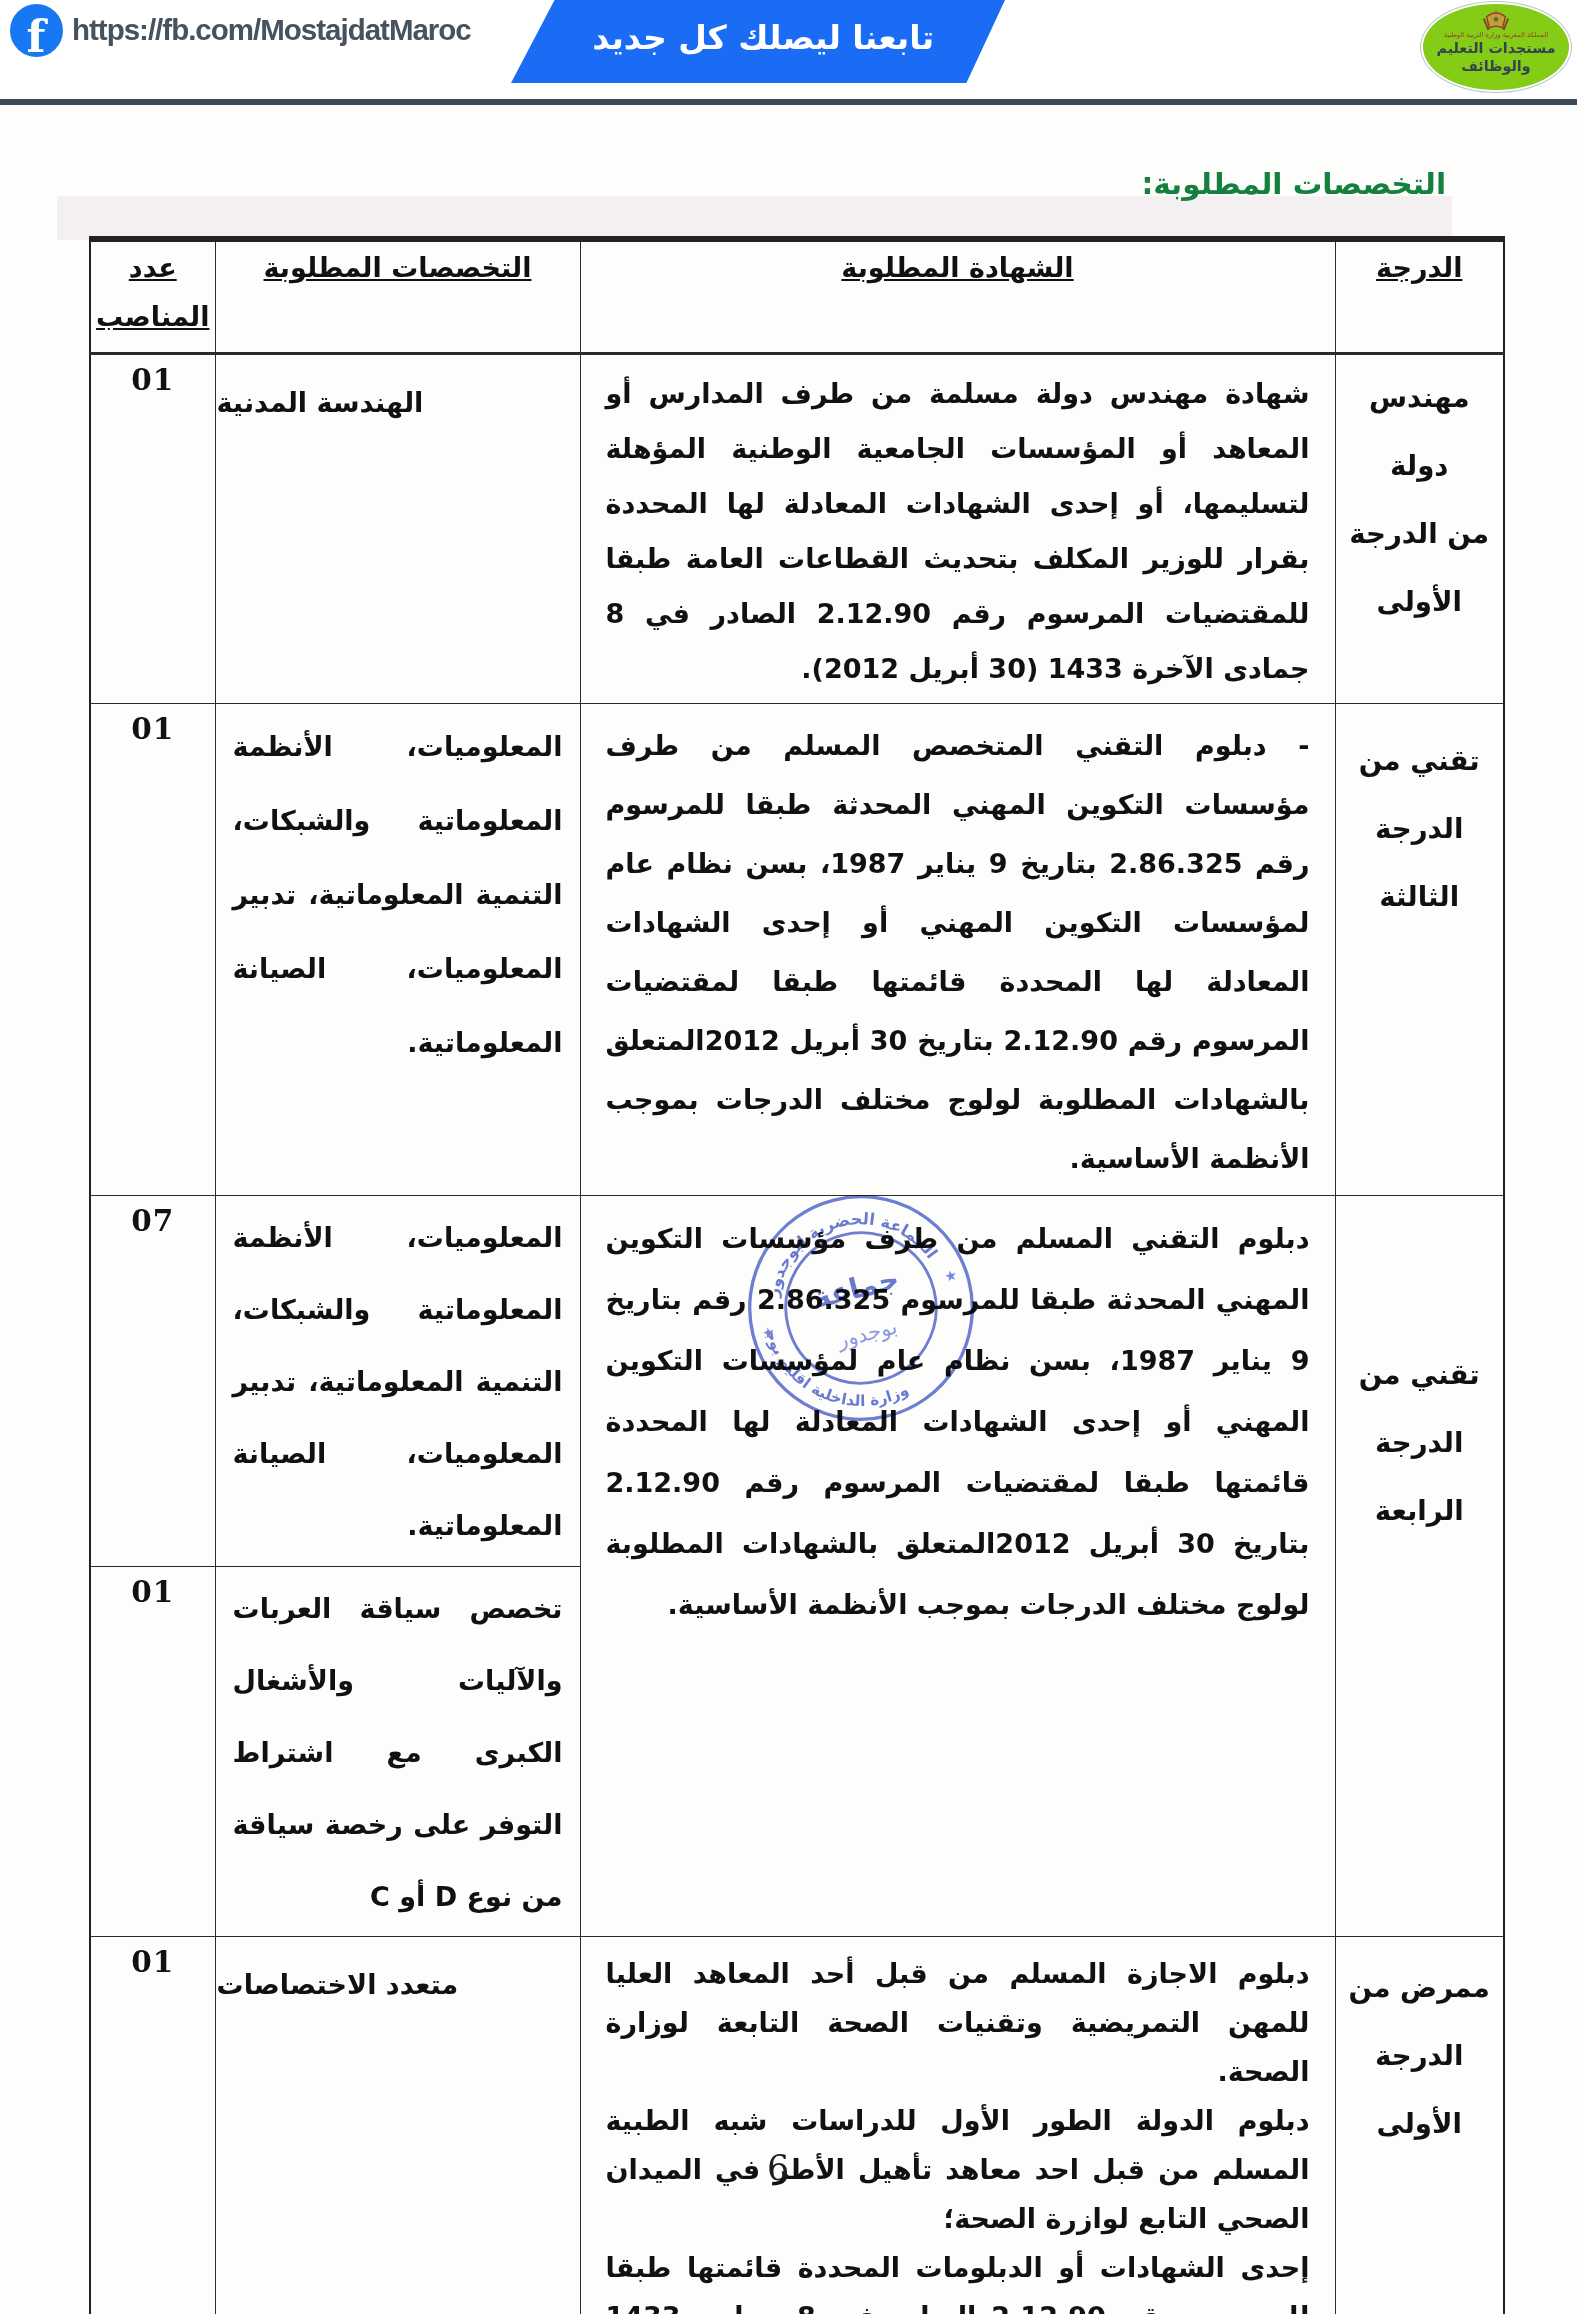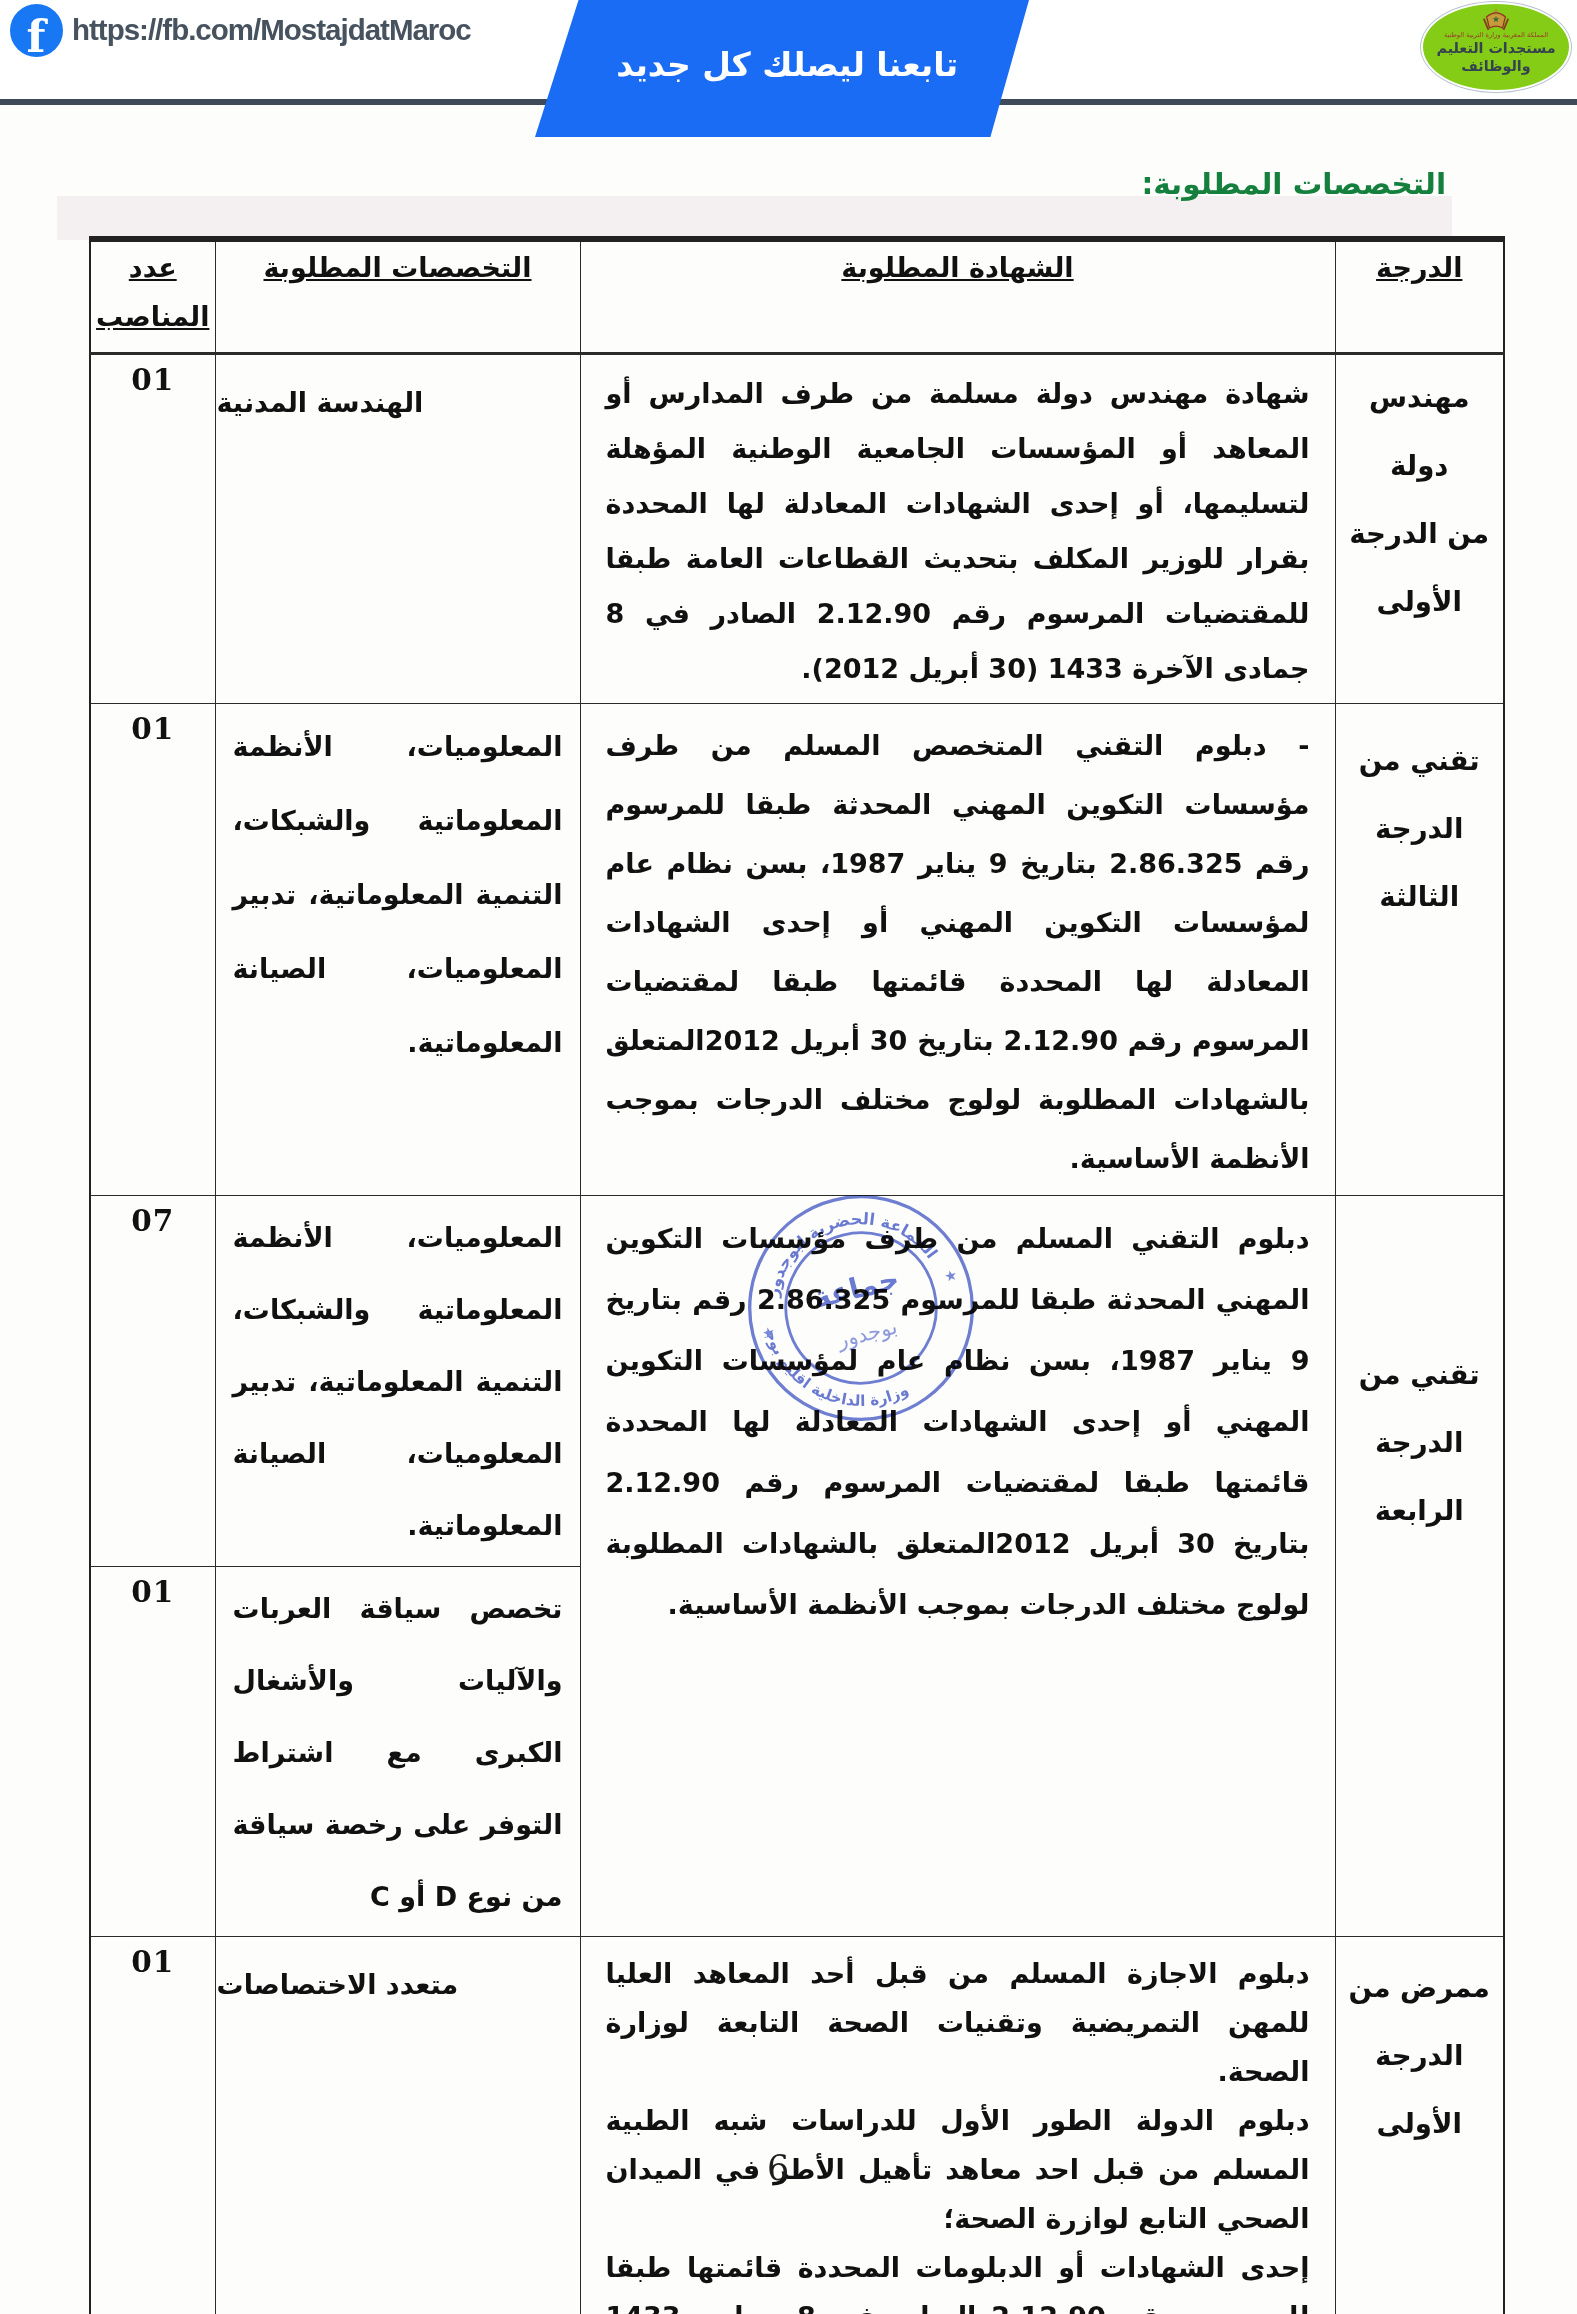--- a/index.html
+++ b/index.html
@@ -17,21 +17,21 @@
     position:absolute;left:9.5px;top:3.8px;width:53px;height:53px;border-radius:50%;
     background:#1877f2;color:#fff;font-weight:bold;font-size:44px;line-height:53px;
     text-align:center;font-family:"DejaVu Serif",serif;
   }
   .fb-icon span{display:inline-block;transform:translateY(5.7px);}
   .fb-url{
     position:absolute;left:72px;top:13.3px;font-family:"Liberation Sans",sans-serif;
     font-weight:bold;font-size:29.5px;color:#46525e;letter-spacing:-1px;
   }
   .ribbon{
-    position:absolute;left:534px;top:0;width:495px;height:137px;background:#1a6cf5;
+    position:absolute;left:510px;top:0;width:495px;height:83px;background:#1a6cf5;
     clip-path:polygon(9% 0,100% 0,92.2% 100%,0.2% 100%);z-index:3;
     display:flex;align-items:center;justify-content:center;
   }
   .ribbon-text{
     color:#ffffff;font-size:33px;font-weight:bold;direction:rtl;
     transform:translate(5.7px,-3.8px);
   }
   .brand-text{
     position:absolute;right:190px;top:21px;width:352px;text-align:center;
     font-size:29.5px;font-weight:bold;color:#3e4a5a;direction:rtl;

